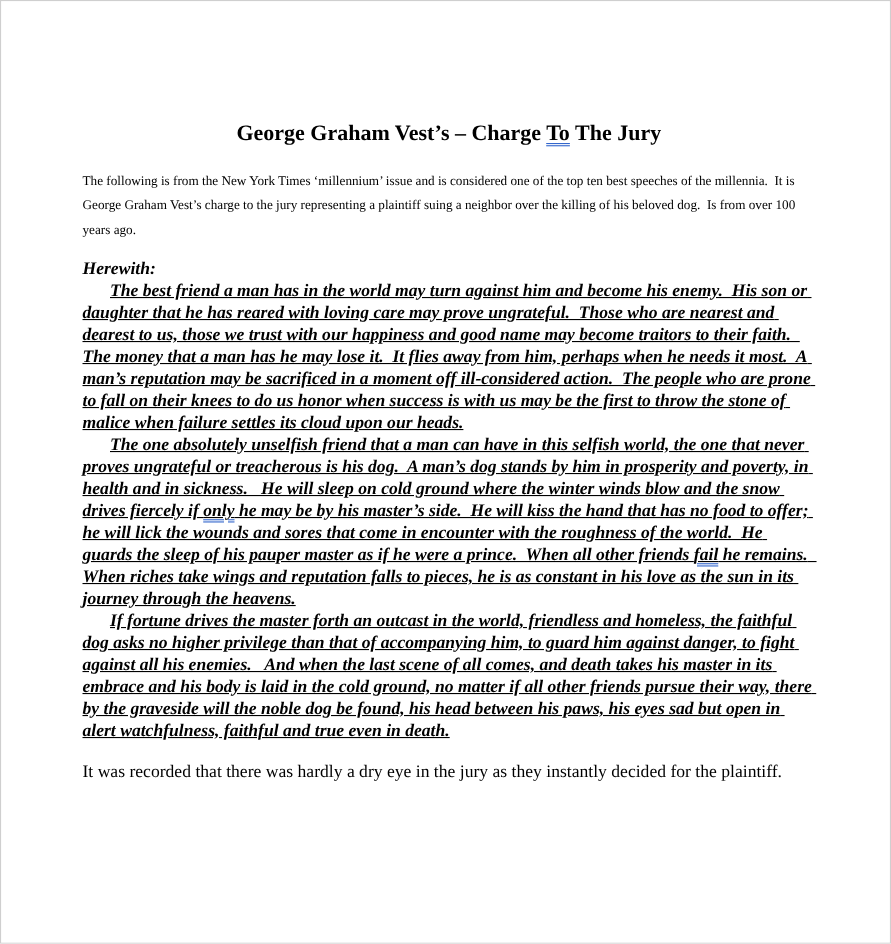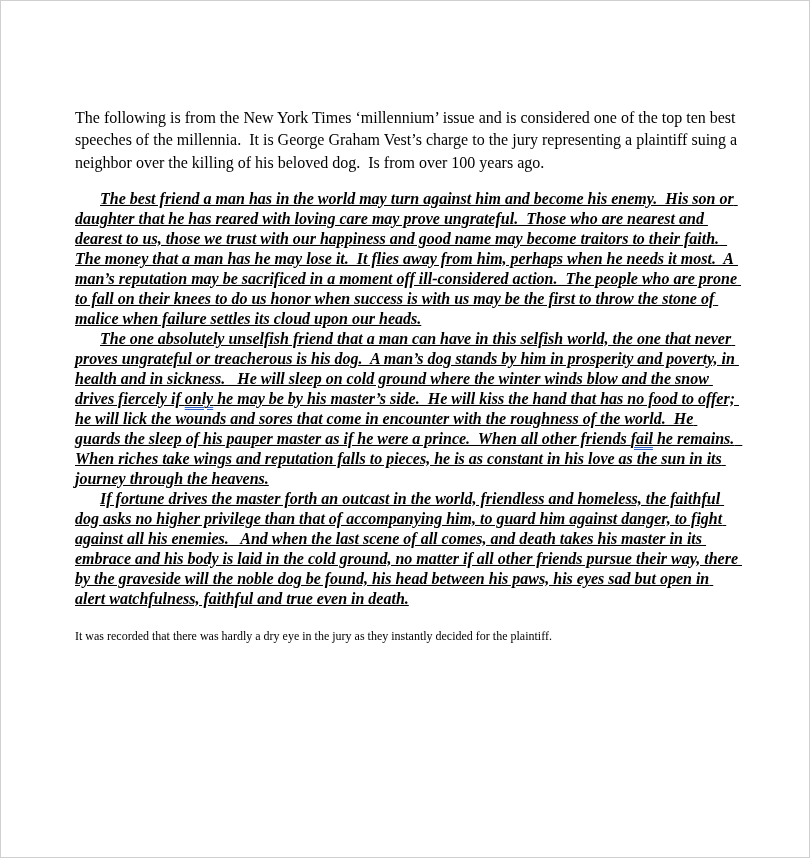--- a/index.html
+++ b/index.html
@@ -21,21 +21,21 @@
   }
   .title {
     font-size: 20px;
     line-height: 28px;
     font-weight: bold;
     font-style: normal;
     text-align: center;
     margin: 0 0 18px 0;
   }
   .intro {
-    font-size: 16px;
+    font-size: 12px;
     line-height: 22.3px;
     margin: 0 0 15px 0;
     white-space: pre-wrap;
   }
   .speech {
     font-size: 16px;
     line-height: 20px;
     font-weight: bold;
     font-style: italic;
   }
@@ -52,34 +52,36 @@
     text-decoration-line: underline;
     text-decoration-style: double;
     text-decoration-color: #3366cc;
     text-decoration-thickness: 1px;
     text-underline-offset: 3px;
   }
   .title .grammar {
     text-underline-offset: 3px;
   }
   .outro {
-    font-size: 12px;
+    font-size: 16px;
     line-height: 22.3px;
     margin: 16px 0 0 0;
     white-space: pre-wrap;
   }
 </style>
 </head>
 <body>
 
 <div class="page" style="color: rgb(0, 0, 0); background: rgb(255, 255, 255); border-color: rgb(207, 207, 207);">
+  <h1 class="title"><span>George Graham Vest’s – Charge </span><span class="grammar" style="text-decoration-color: rgb(51, 102, 204);">To</span><span> The Jury</span></h1>
 
   <p class="intro">The following is from the New York Times ‘millennium’ issue and is considered one of the top ten best speeches of the millennia.  It is George Graham Vest’s charge to the jury representing a plaintiff suing a neighbor over the killing of his beloved dog.  Is from over 100 years ago.</p>
 
   <div class="speech">
+    <p class="salutation">Herewith:</p>
 
     <p class="speech-para"><span>The best friend a man has in the world may turn against him and become his enemy.  His son or daughter that he has reared with loving care may prove ungrateful.  Those who are nearest and dearest to us, those we trust with our happiness and good name may become traitors to their faith.  The money that a man has he may lose it.  It flies away from him, perhaps when he needs it most.  A man’s reputation may be sacrificed in a moment off ill-considered action.  The people who are prone to fall on their knees to do us honor when success is with us may be the first to throw the stone of malice when failure settles its cloud upon our heads.</span></p>
     <p class="speech-para"><span>The one absolutely unselfish friend that a man can have in this selfish world, the one that never proves ungrateful or treacherous is his dog.  A man’s dog stands by him in prosperity and poverty, in health and in sickness.   He will sleep on cold ground where the winter winds blow and the snow drives fiercely if </span><span class="grammar" style="text-decoration-color: rgb(51, 102, 204);">only</span><span> he may be by his master’s side.  He will kiss the hand that has no food to offer; he will lick the wounds and sores that come in encounter with the roughness of the world.  He guards the sleep of his pauper master as if he were a prince.  When all other friends </span><span class="grammar" style="text-decoration-color: rgb(51, 102, 204);">fail</span><span> he remains.  When riches take wings and reputation falls to pieces, he is as constant in his love as the sun in its journey through the heavens.</span></p>
     <p class="speech-para"><span>If fortune drives the master forth an outcast in the world, friendless and homeless, the faithful dog asks no higher privilege than that of accompanying him, to guard him against danger, to fight against all his enemies.   And when the last scene of all comes, and death takes his master in its embrace and his body is laid in the cold ground, no matter if all other friends pursue their way, there by the graveside will the noble dog be found, his head between his paws, his eyes sad but open in alert watchfulness, faithful and true even in death.</span></p>
   </div>
 
   <p class="outro">It was recorded that there was hardly a dry eye in the jury as they instantly decided for the plaintiff.</p>
 </div>
 
 </body></html>

